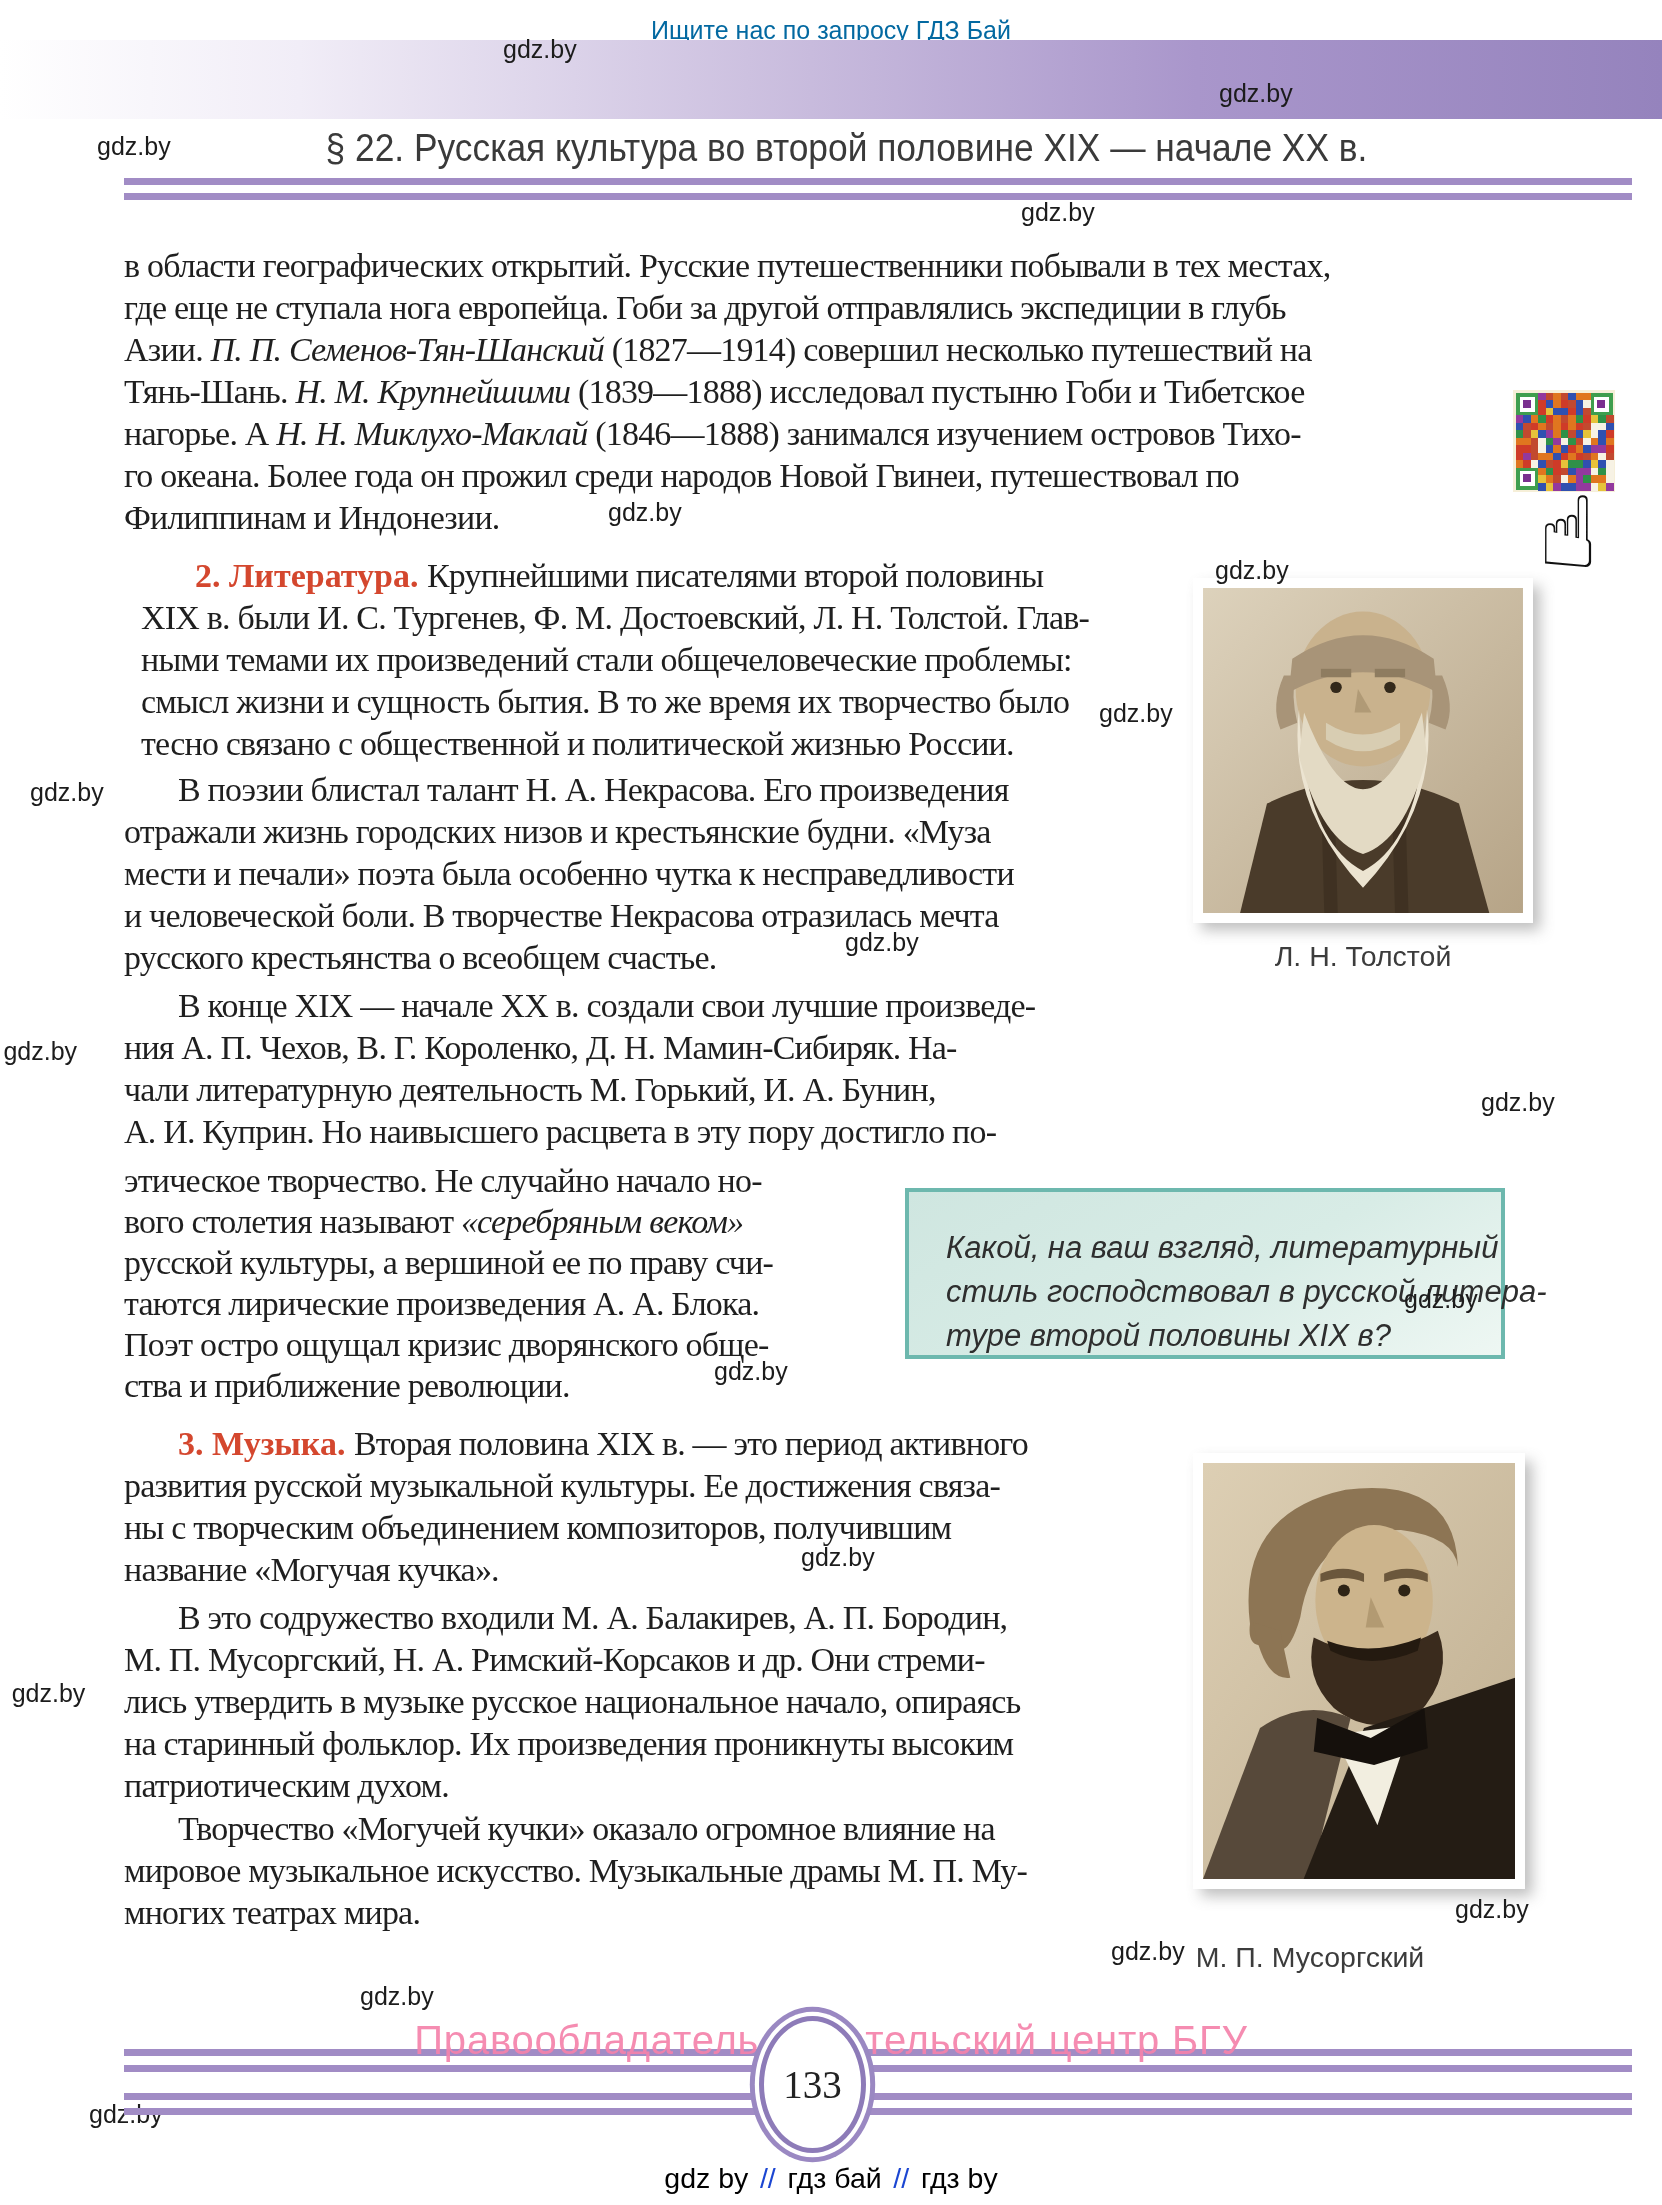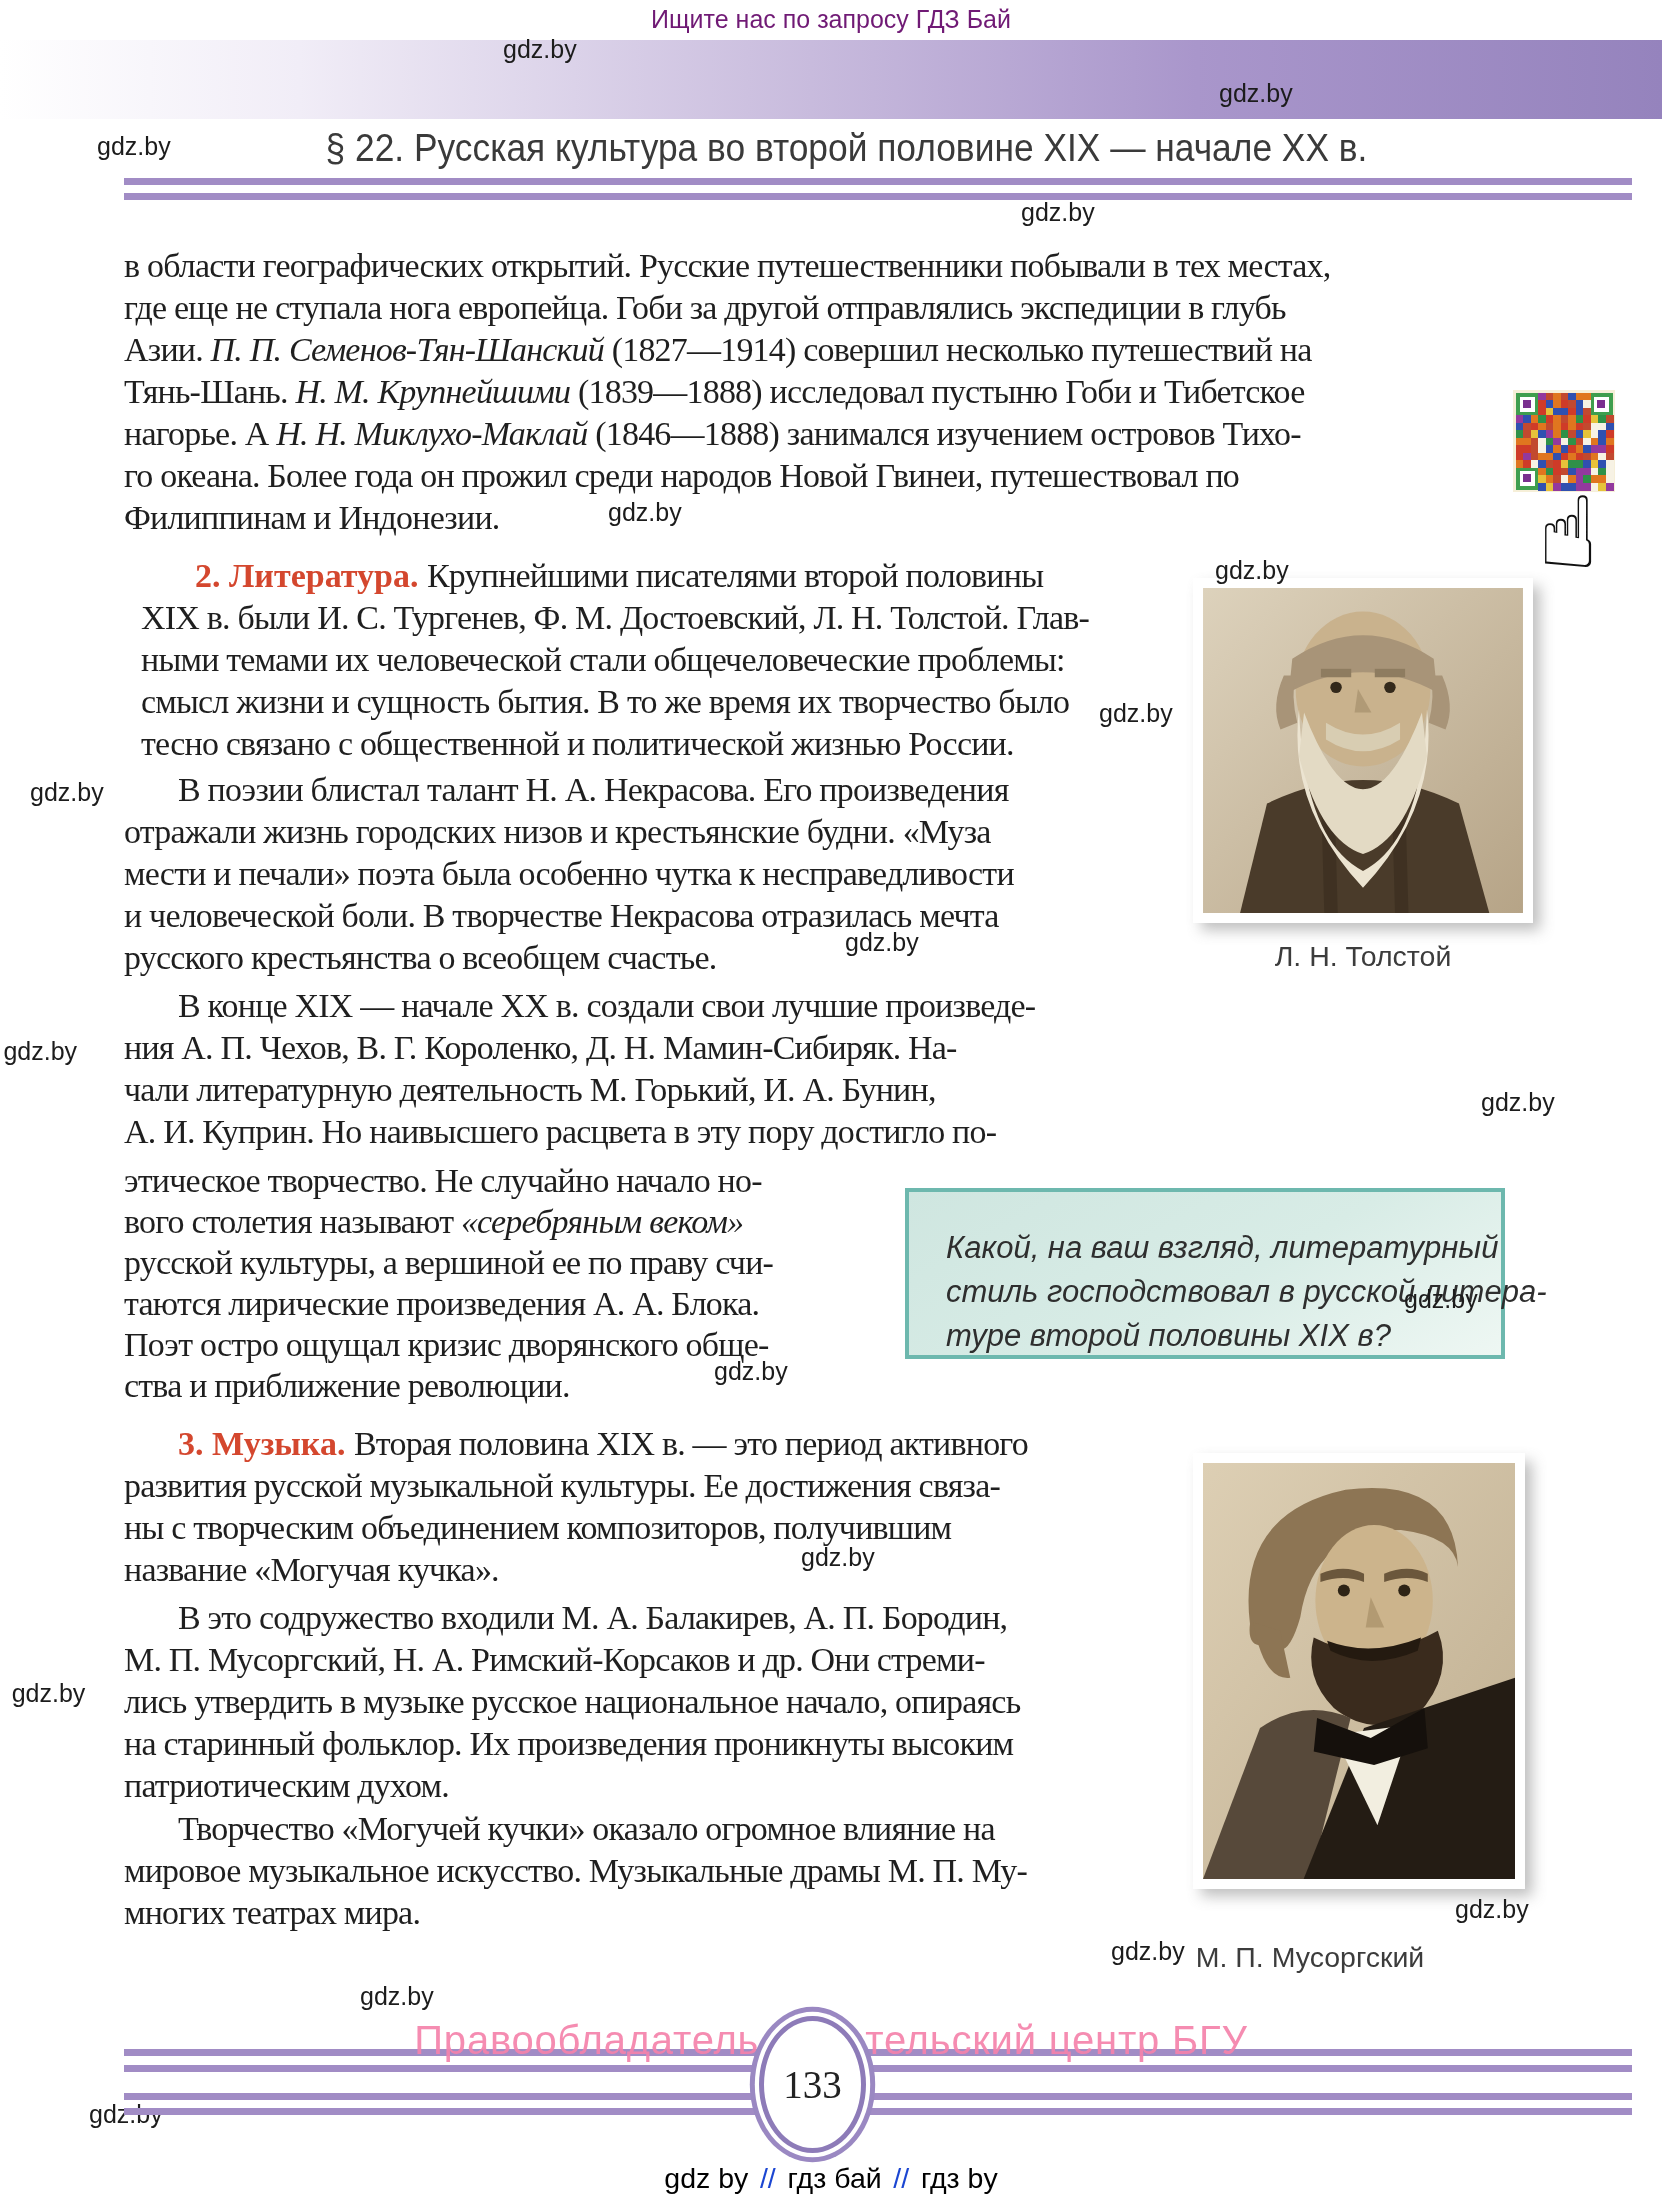--- a/index.html
+++ b/index.html
@@ -1,20 +1,20 @@
 <!DOCTYPE html>
 <html style="font-size:13.4px"><head>
 <meta charset="utf-8">
 <style>
   html,body{margin:0;padding:0;background:#e8e8e8;}
   .page{position:relative;width:1662px;height:2205px;background:#ffffff;overflow:hidden;
         font-family:"Liberation Sans",sans-serif;}
   
-  .promo{position:absolute;top:5px;left:0;width:100%;text-align:center;
-         font-size:25px;color:#701a75;}
+  .promo{position:absolute;top:16px;left:0;width:100%;text-align:center;
+         font-size:25px;color:#0369a1;}
   
   .topbar{position:absolute;top:40px;left:0;width:1662px;height:79px;
           background:linear-gradient(to right,#ffffff 0%,#f1edf7 18%,#cdc1e0 45%,#a996cb 72%,#9583bd 100%);}
   
   .title{position:absolute;top:127px;left:168px;width:1357px;text-align:center;
          font-size:38px;color:#3a3a3a;transform:scaleX(.93);transform-origin:center;}
   .rule{position:absolute;left:124px;width:1508px;height:6.7px;background:#a18cc5;}
   
   .para{position:absolute;font-family:"Liberation Serif",serif;font-size:34px;
         color:#1f1f1f;letter-spacing:-0.8px;}
@@ -226,21 +226,21 @@
       <i style="left: 70px; top: 93px; background: rgb(147, 57, 158);"></i>
       <i style="left: 78px; top: 93px; background: rgb(247, 242, 228);"></i>
       <i style="left: 85px; top: 93px; background: rgb(230, 194, 58);"></i>
       <i style="left: 93px; top: 93px; background: rgb(147, 57, 158);"></i>
     </div>
   <div class="hand">☝</div>
 
   <div class="para p-indent" style="left:141px;top:555px;">
       <div class="line"><span class="red">2. Литература. </span><span>Крупнейшими писателями второй половины</span></div>
       <div class="line"><span>XIX в. были И. С. Тургенев, Ф. М. Достоевский, Л. Н. Толстой. Глав-</span></div>
-      <div class="line"><span>ными темами их человеческой стали общечеловеческие проблемы:</span></div>
+      <div class="line"><span>ными темами их произведений стали общечеловеческие проблемы:</span></div>
       <div class="line"><span>смысл жизни и сущность бытия. В то же время их творчество было</span></div>
       <div class="line"><span>тесно связано с общественной и политической жизнью России.</span></div>
     </div>
   <div class="para p-indent" style="left:124px;top:769px;">
       <div class="line"><span>В поэзии блистал талант Н. А. Некрасова. Его произведения</span></div>
       <div class="line"><span>отражали жизнь городских низов и крестьянские будни. «Муза</span></div>
       <div class="line"><span>мести и печали» поэта была особенно чутка к несправедливости</span></div>
       <div class="line"><span>и человеческой боли. В творчестве Некрасова отразилась мечта</span></div>
       <div class="line"><span>русского крестьянства о всеобщем счастье.</span></div>
     </div>

